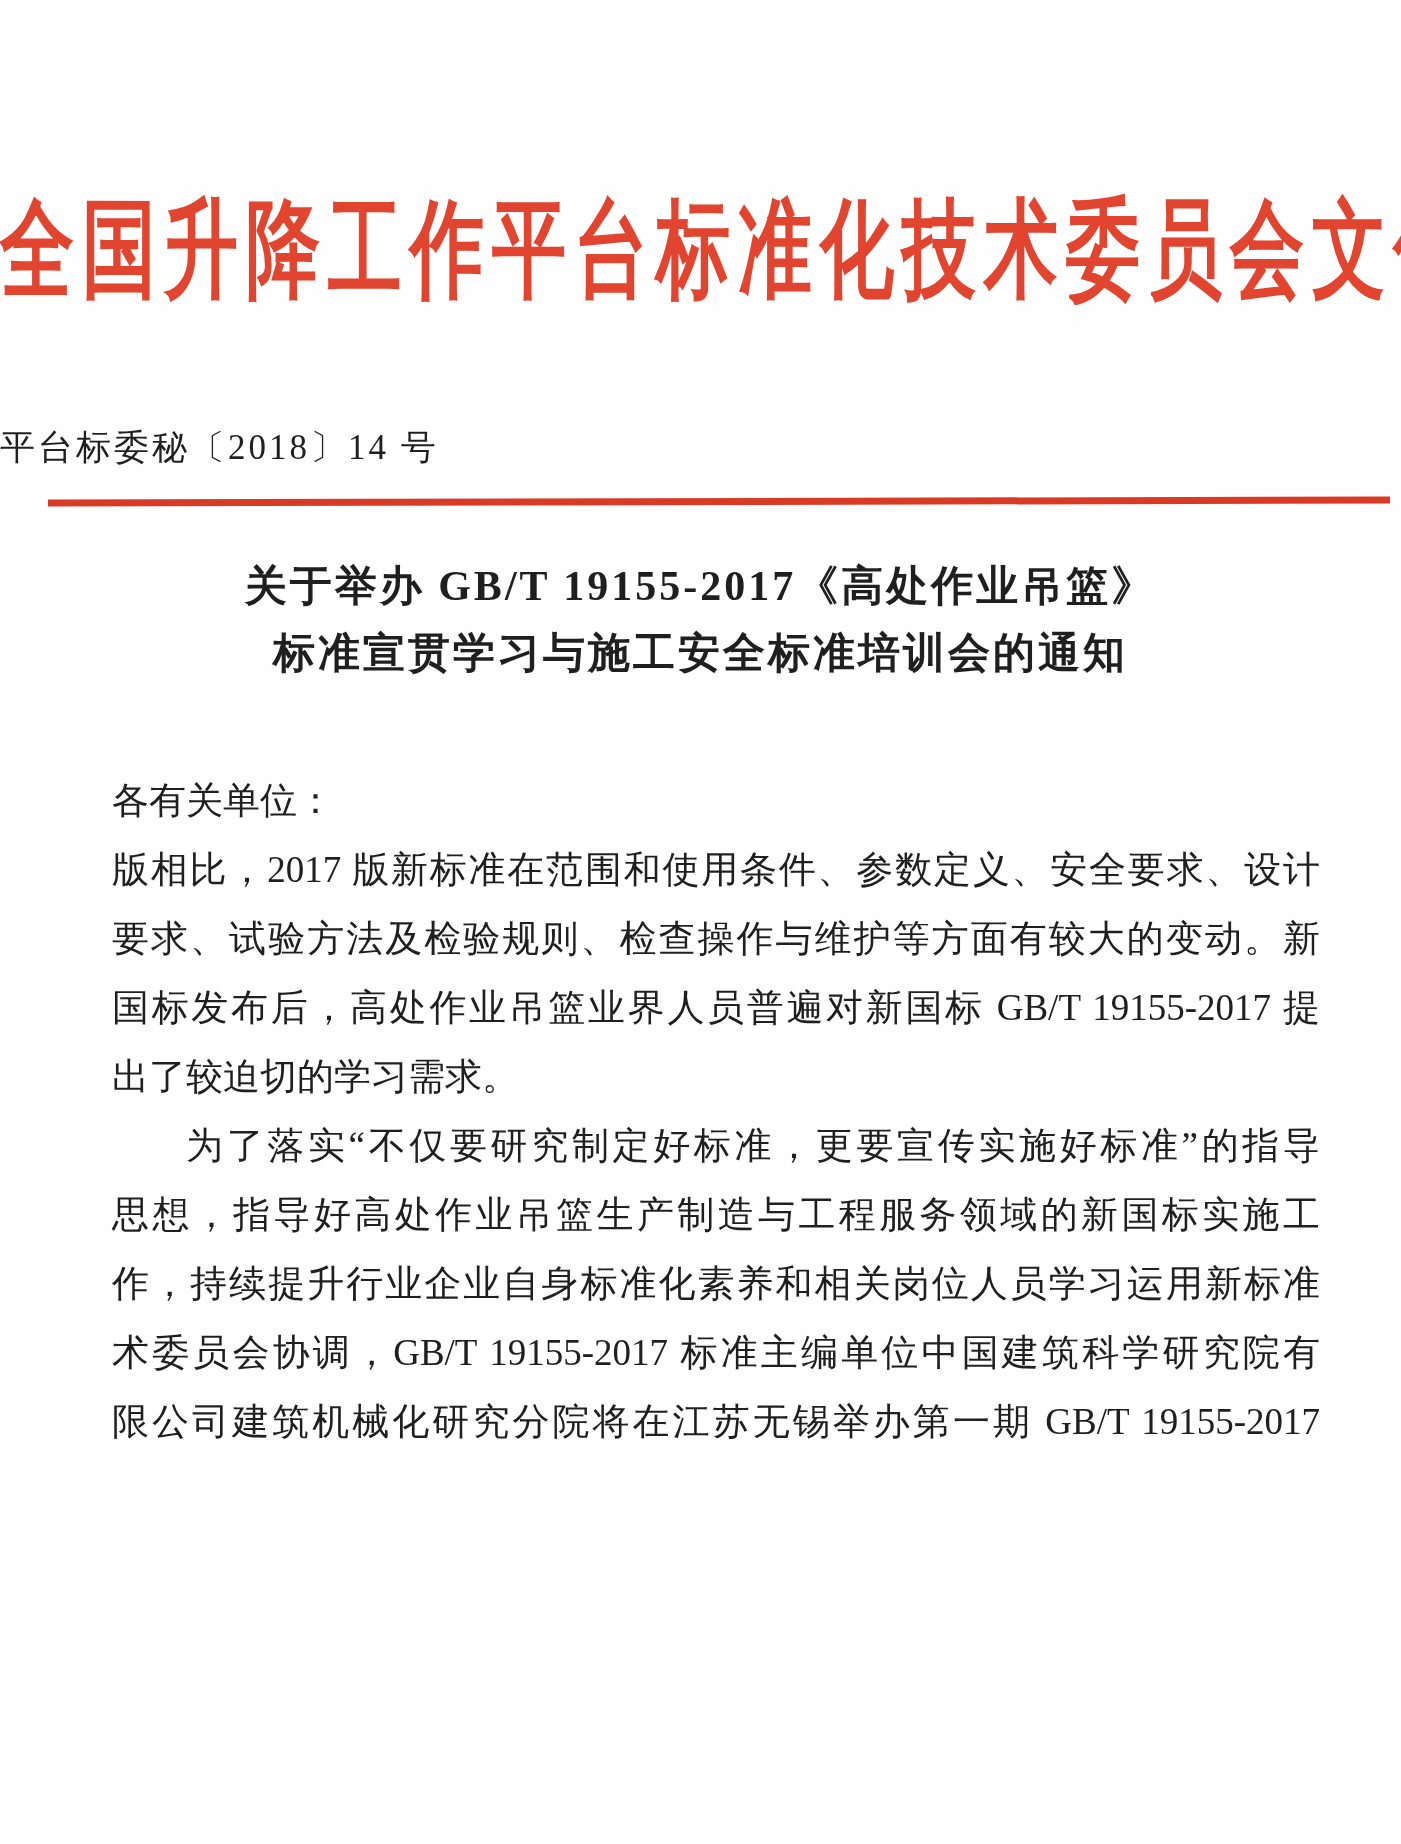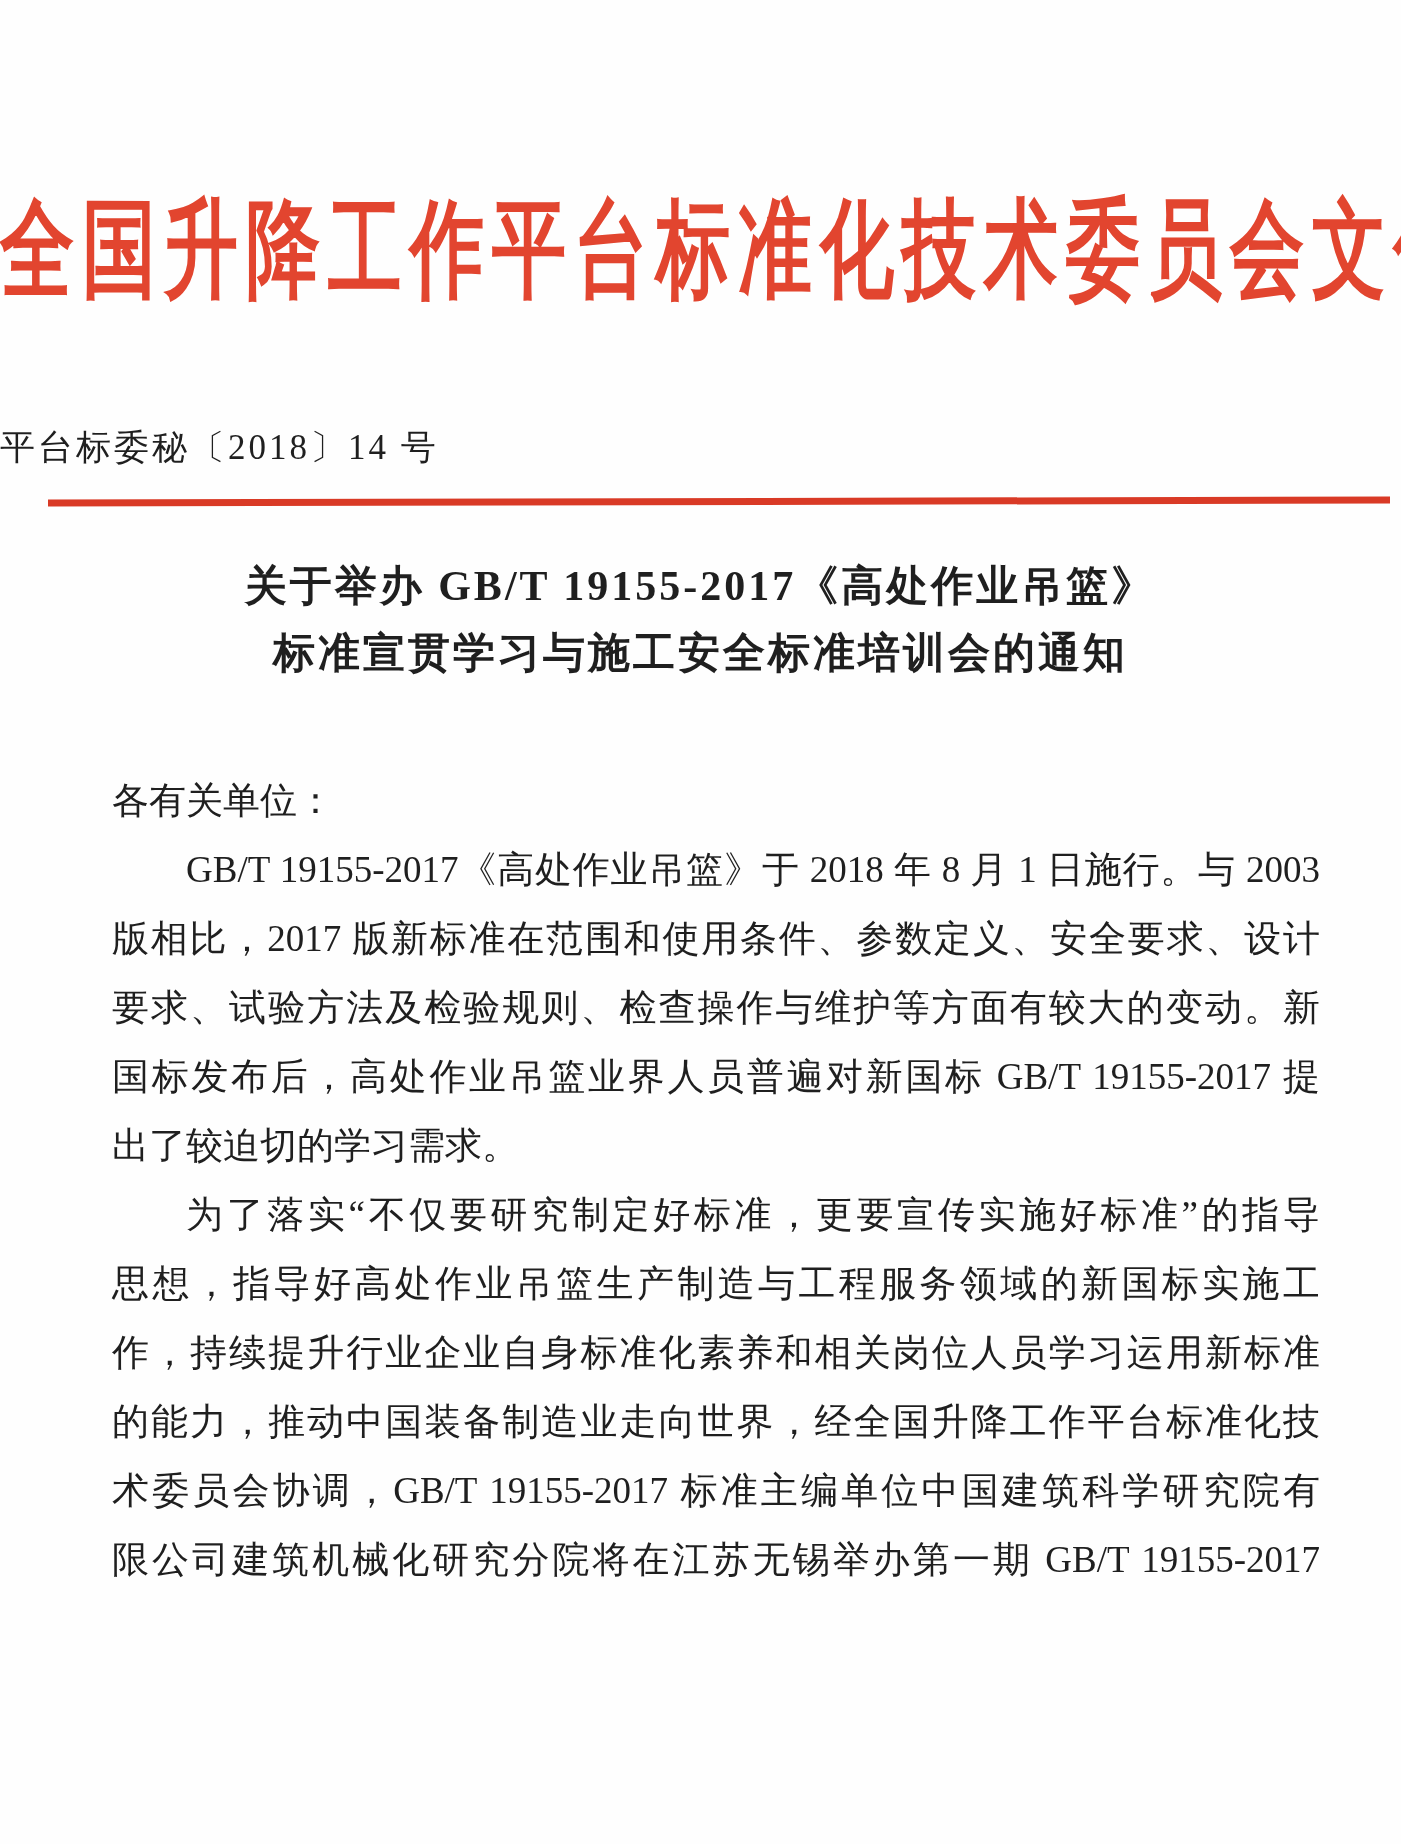--- a/index.html
+++ b/index.html
@@ -109,30 +109,28 @@
 
   <div class="doc-title">
     <div class="t-line">关于举办 GB/T 19155-2017《高处作业吊篮》</div>
     <div class="t-line">标准宣贯学习与施工安全标准培训会的通知</div>
   </div>
 
   <div class="body-block">
     <div class="line short">各有关单位：</div>
 
     <div>
-      <div class="line indent">GB/T 19155-2017《高处作业吊篮》于 2018 年 8 月 1 日施行。与 2003</div>
       <div class="line">版相比，2017 版新标准在范围和使用条件、参数定义、安全要求、设计</div>
       <div class="line">要求、试验方法及检验规则、检查操作与维护等方面有较大的变动。新</div>
       <div class="line">国标发布后，高处作业吊篮业界人员普遍对新国标 GB/T 19155-2017 提</div>
       <div class="line short">出了较迫切的学习需求。</div>
     </div>
 
     <div>
       <div class="line indent">为了落实“不仅要研究制定好标准，更要宣传实施好标准”的指导</div>
       <div class="line">思想，指导好高处作业吊篮生产制造与工程服务领域的新国标实施工</div>
       <div class="line">作，持续提升行业企业自身标准化素养和相关岗位人员学习运用新标准</div>
-      <div class="line">的能力，推动中国装备制造业走向世界，经全国升降工作平台标准化技</div>
       <div class="line">术委员会协调，GB/T 19155-2017 标准主编单位中国建筑科学研究院有</div>
       <div class="line">限公司建筑机械化研究分院将在江苏无锡举办第一期 GB/T 19155-2017</div>
     </div>
   </div>
 
 </div>
 
 </body></html>

